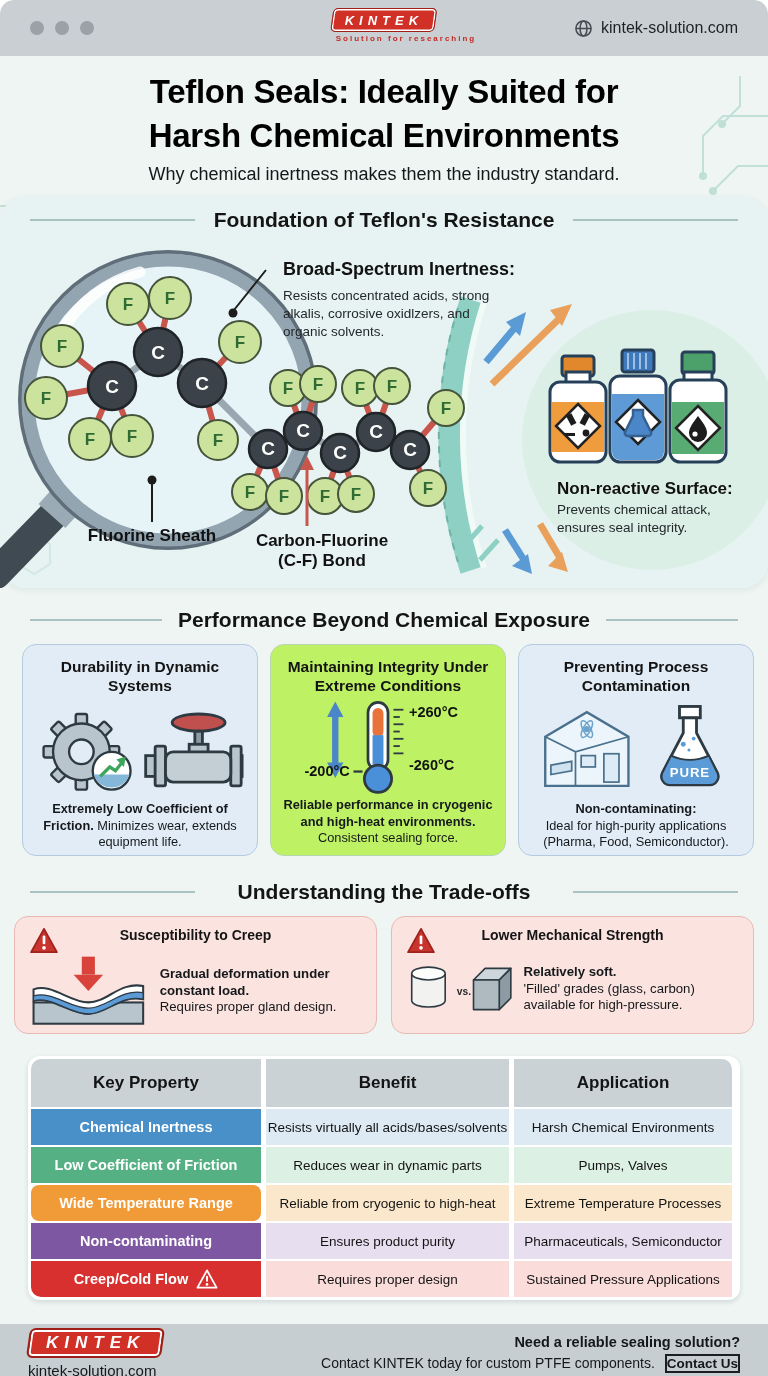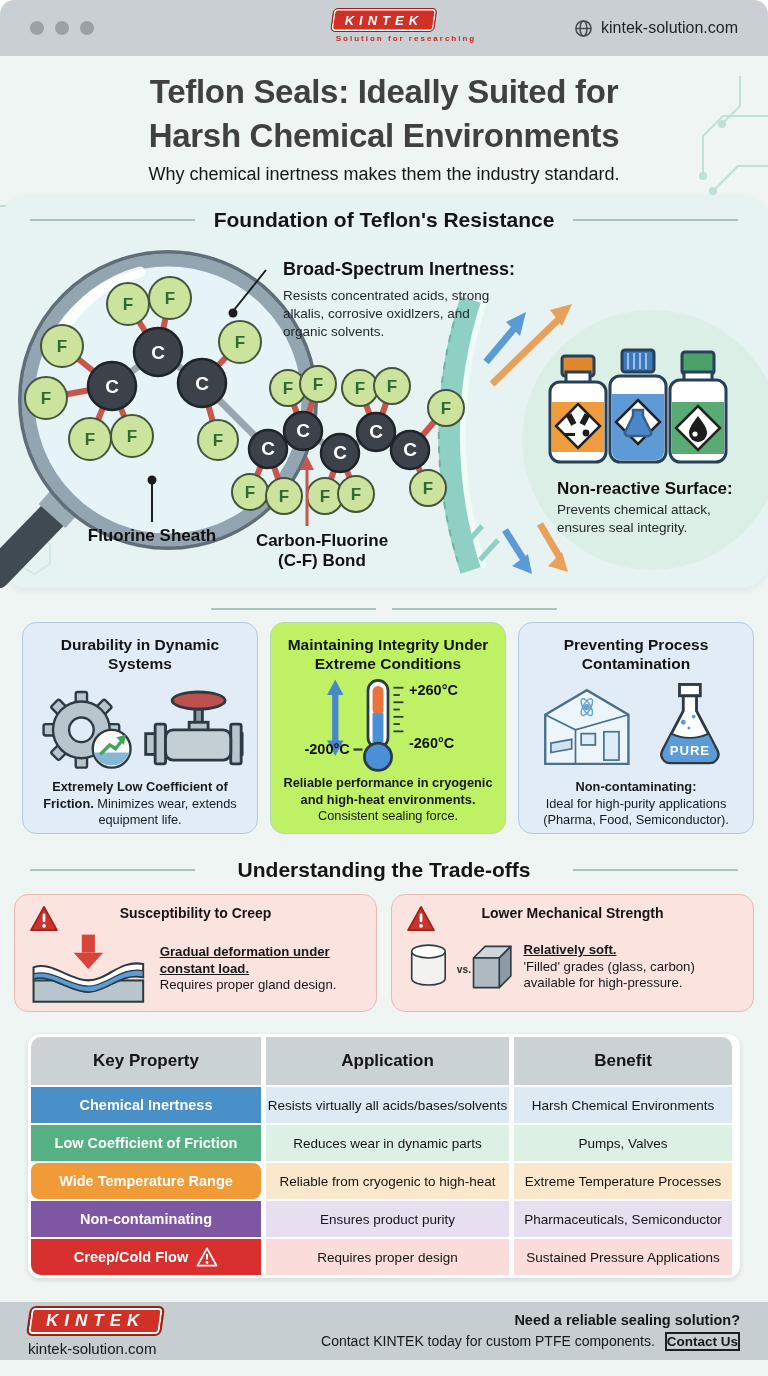--- a/index.html
+++ b/index.html
@@ -12,21 +12,21 @@
   .dots { display:flex; gap:11px; width:190px; }
   .dot { width:14px; height:14px; border-radius:50%; background:#9aa1a7; }
   .brand-center { position:absolute; left:50%; top:8px; transform:translateX(-50%); text-align:center; }
   .logo-chip { display:inline-block; background:#d03026; border:1.5px solid #9e1f18; border-radius:5px; padding:2px 12px; transform:skewX(-8deg); box-shadow:inset 0 0 0 1.5px #fff; }
   .logo-chip span { display:inline-block; transform:skewX(8deg); color:#fff; font-weight:bold; font-style:italic; font-size:13px; letter-spacing:5px; }
   .logo-tag { margin-top:2px; font-size:8px; letter-spacing:2px; color:#c32b23; font-weight:bold;margin-left:44px; }
   .urlbox { display:flex; align-items:center; gap:8px; width:230px; justify-content:flex-end; font-size:16px; color:#1d2226; font-weight:500; }
 
   
   .title-area { position:relative; height:140px; padding-top:14px; text-align:center; }
-  .title-area h1 { font-size:33px; line-height:1.32; font-weight:800; letter-spacing:-.3px; color:#404040; }
+  .title-area h1 { font-size:33px; line-height:1.32; font-weight:800; letter-spacing:-.3px; color:#000000; }
   .subtitle { margin-top:7px; font-size:18px; font-weight:500; color:#15181a; }
   .circuit { position:absolute; top:0; left:0; width:768px; height:200px; pointer-events:none; }
 
   
   .sec-head { display:flex; align-items:center; gap:16px; padding:0 30px; }
   .sec-head .ln { flex:1; max-width:165px; height:2px; background:#a9c4be; }
   .sec-head .tx { font-size:21px; font-weight:800; white-space:nowrap; margin:0 auto; }
   .sec-head { justify-content:center; }
 
   
@@ -53,21 +53,21 @@
   .pcard p { font-size:12.8px; line-height:1.3; color:#16191c; }
   .pcard p b { font-weight:800; }
 
   
   .to-cards { display:flex; gap:14px; margin:12px 14px 0; height:118px; }
   .tcard { flex:1; position:relative; background:#fbe3e0; border:1.5px solid #e9b9b4; border-radius:14px; padding:10px 12px 8px; }
   .tcard h3 { text-align:center; font-size:14px; font-weight:800; }
   .warn { position:absolute; left:14px; top:10px; }
   .trow { display:flex; align-items:center; gap:10px; margin-top:4px; }
   .trow p { font-size:13.2px; line-height:1.28; color:#15181a; }
-  .trow p b { display:block; font-weight:800;text-decoration:underline; }
+  .trow p b { display:block; font-weight:800; }
 
   
   .tbl-wrap { margin:22px 28px 0; background:#fff; border-radius:12px; padding:3px; box-shadow:0 2px 5px rgba(50,60,70,.15); }
   .tbl { display:grid; grid-template-columns:230px 243px 218px; gap:2px 5px; }
   .tbl .cell { display:flex; align-items:center; justify-content:center; text-align:center; height:36px; font-size:13.5px; }
   .tbl .th { height:48px; background:#cbd2d6; font-size:17px; font-weight:800; }
   .tbl .th:first-child { border-top-left-radius:10px; }
   .tbl .th:nth-child(3) { border-top-right-radius:10px; }
   .tbl .prop { color:#fff; font-weight:800; font-size:14.5px; gap:8px; }
   .r0 .prop { background:#4a90c8; } .r0 .lite { background:#ddeaf4; }
@@ -374,20 +374,21 @@
         <text class="svg-h3" x="322" y="322" text-anchor="middle">(C-F) Bond</text>
         <text class="svg-h3" x="557" y="250">Non-reactive Surface:</text>
         <text class="svg-body" x="557" y="270">Prevents chemical attack,</text>
         <text class="svg-body" x="557" y="288">ensures seal integrity.</text>
       </g>
     </svg>
   </div>
 
   <div class="sec-head" style="margin-top:20px">
     <span class="ln"></span>
+      <span class="tx">Performance Beyond Chemical Exposure</span>
       <span class="ln"></span>
   </div>
 
   <div class="perf-cards">
     <div class="pcard blue">
       <h3>Durability in Dynamic Systems</h3>
       <div class="art">
         <svg width="214" height="104" viewBox="0 0 220 110">
           <g>
             <g fill="#b9c5cd" stroke="#2e3a42" stroke-width="2.5">
@@ -535,22 +536,22 @@
           </g>
         </svg>
         <p><b>Relatively soft.</b><span>'Filled' grades (glass, carbon) available for high-pressure.</span></p>
       </div>
     </div>
   </div>
 
   <div class="tbl-wrap">
     <div class="tbl">
       <div class="cell th">Key Property</div>
+      <div class="cell th">Benefit</div>
       <div class="cell th">Application</div>
-      <div class="cell th">Benefit</div>
 
       <div class="tbl-row r0">
         <div class="cell prop">Chemical Inertness</div>
         <div class="cell lite">Resists virtually all acids/bases/solvents</div>
         <div class="cell lite">Harsh Chemical Environments</div>
       </div>
       <div class="tbl-row r1">
         <div class="cell prop">Low Coefficient of Friction</div>
         <div class="cell lite">Reduces wear in dynamic parts</div>
         <div class="cell lite">Pumps, Valves</div>

